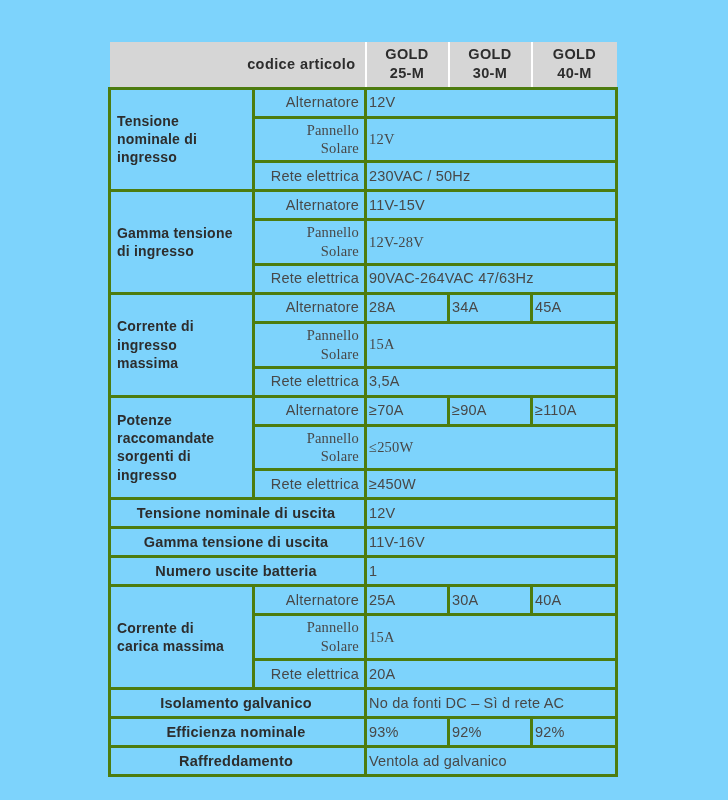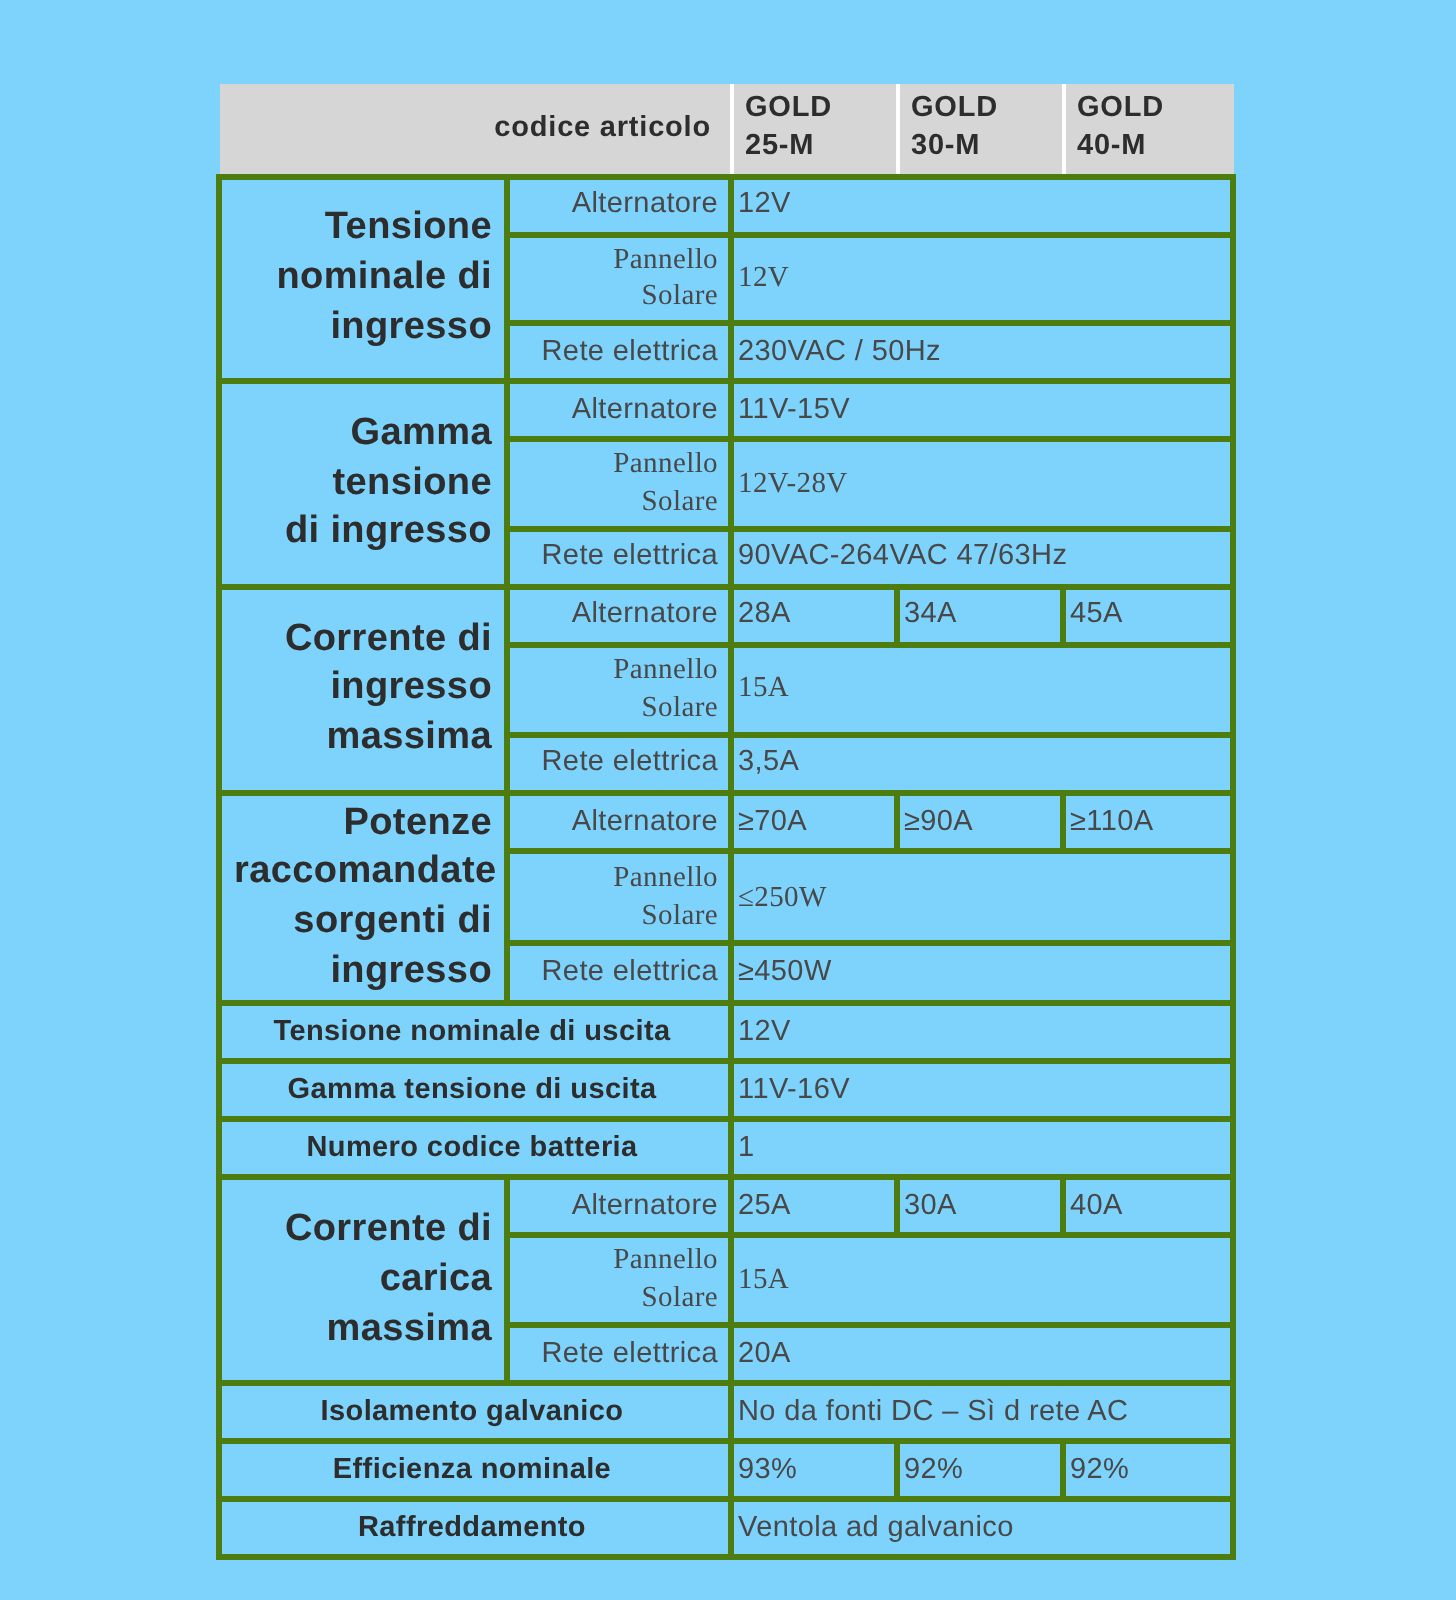--- a/index.html
+++ b/index.html
@@ -44,35 +44,35 @@
     color: #2d2d2d;
     letter-spacing: 0.4px;
     line-height: 1.3;
     padding: 2px 6px;
   }
   th.article-code {
     text-align: right;
     padding-right: 9px;
   }
   th.model {
-    text-align: left;
+    text-align: center;
     white-space: pre-line;
     border-left: 2px solid #ffffff;
   }
   tr.hdr { height: 46px; }
   tr.sm  { height: 29px; }
   tr.lg  { height: 43px; font-family: Liberation Serif, serif; }
 
   td.cat {
     font-weight: bold;
     color: #2d2d2d;
-    text-align: right;
+    text-align: left;
     white-space: pre-line;
     padding-right: 6px;
-    font-size: 19px;
+    font-size: 14px;
   }
   td.sub {
     text-align: right;
     white-space: pre-line;
     padding-right: 5px;
   }
   td.val {
     text-align: left;
     padding-left: 2px;
     padding-right: 2px;
@@ -185,21 +185,21 @@
 
         <tr class="sm">
           <td class="single" colspan="2">Tensione nominale di uscita</td>
           <td class="val" colspan="3">12V</td>
         </tr>
         <tr class="sm">
           <td class="single" colspan="2">Gamma tensione di uscita</td>
           <td class="val" colspan="3">11V-16V</td>
         </tr>
         <tr class="sm">
-          <td class="single" colspan="2">Numero codice batteria</td>
+          <td class="single" colspan="2">Numero uscite batteria</td>
           <td class="val" colspan="3">1</td>
         </tr>
 
         <tr class="sm">
           <td class="cat" rowspan="3">Corrente di
 carica massima</td>
           <td class="sub">Alternatore</td>
           <td class="val">25A</td>
           <td class="val">30A</td>
           <td class="val">40A</td>

